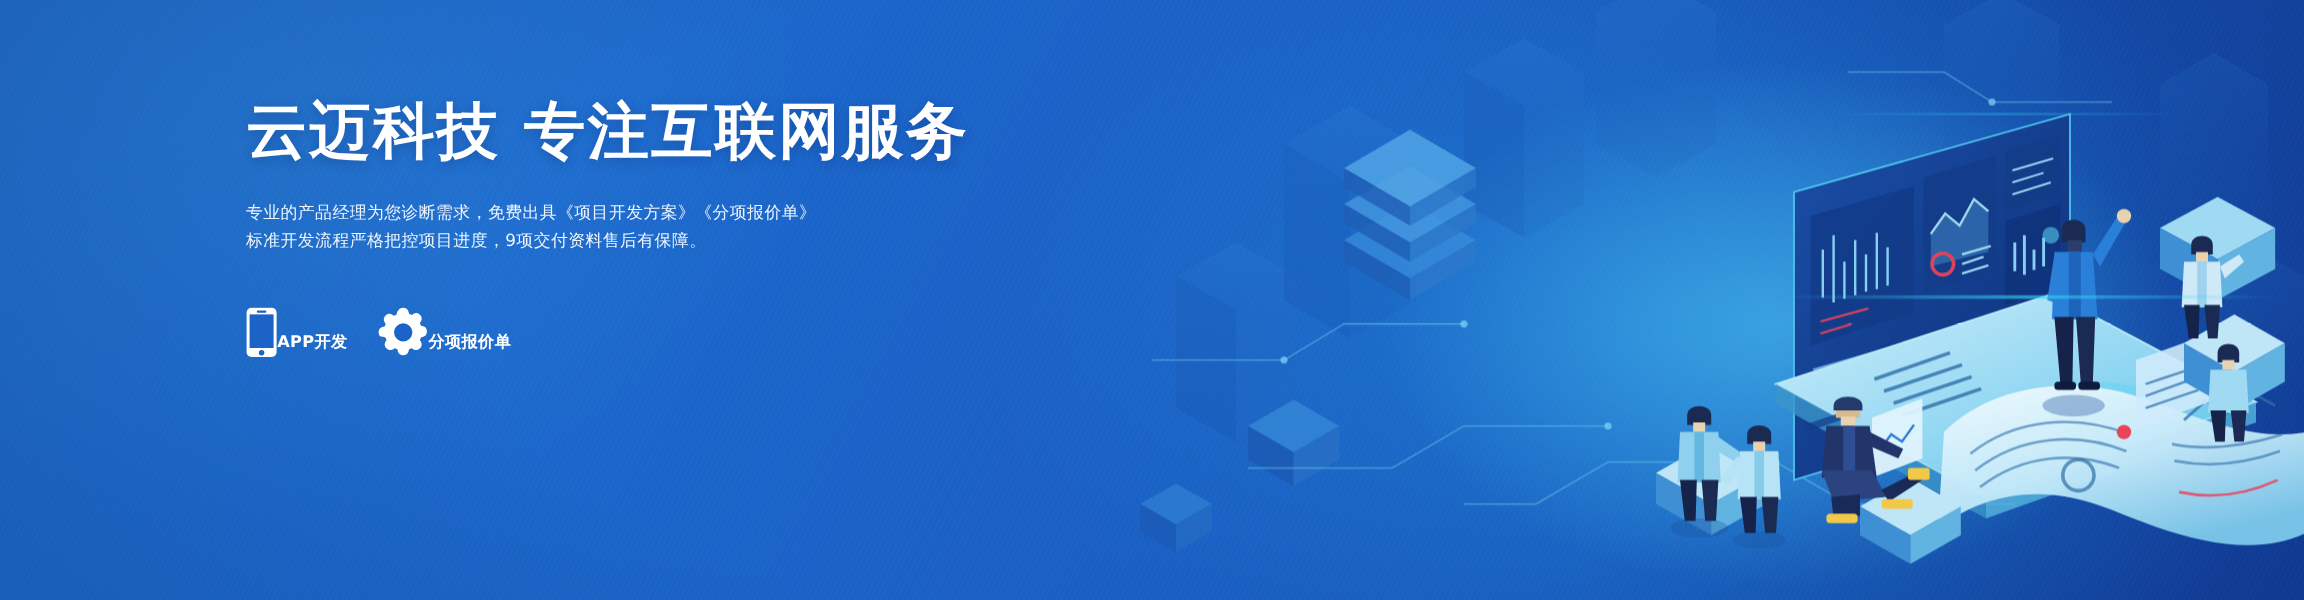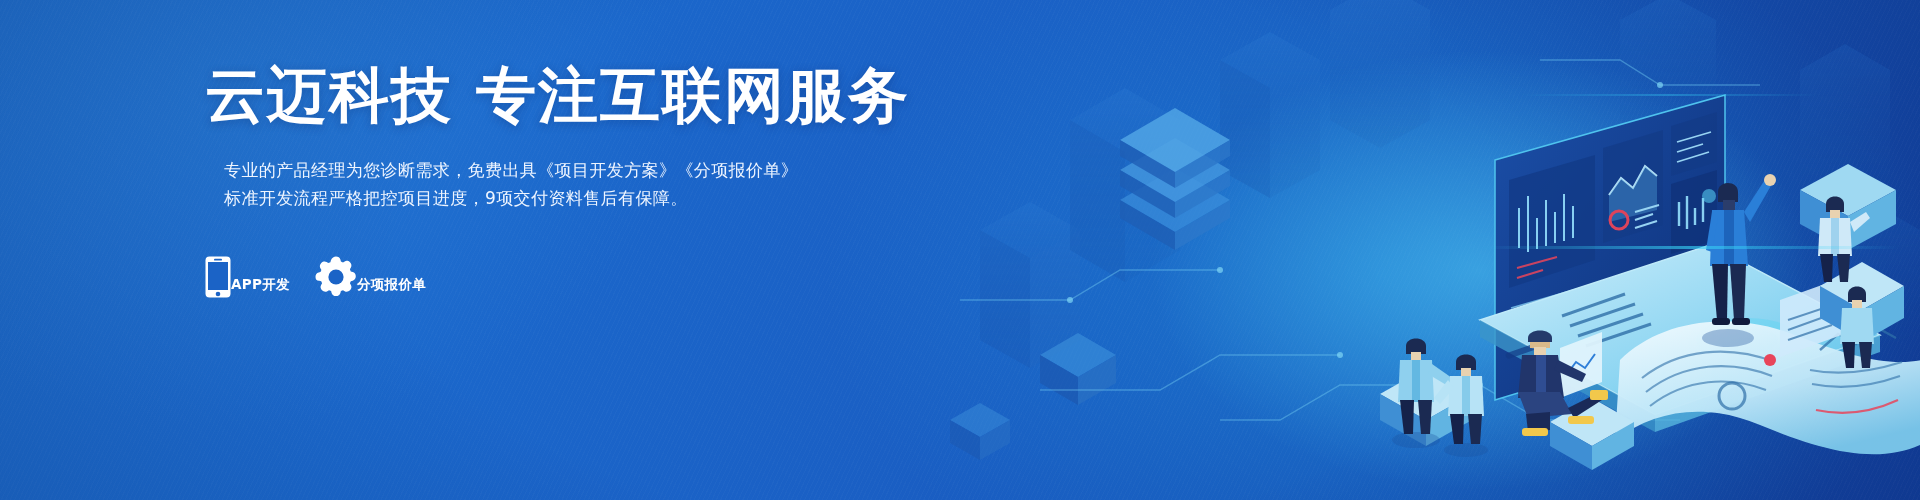--- a/index.html
+++ b/index.html
@@ -31,36 +31,36 @@
 
   
   #content {
     position:absolute;
     left:205px; top:62px;
     width:780px;
     z-index:20;
   }
   #title {
     font-family:"DejaVu Sans","Liberation Sans",sans-serif;
-    font-size:60px;
+    font-size:51px;
     font-weight:bold;
     color:#ffffff;
     letter-spacing:2px;
     line-height:1.12;
     white-space:nowrap;
     text-shadow:0 2px 10px rgba(0,25,80,0.25);
+    margin-top:20px;
   }
   .sub-line {
     font-family:"DejaVu Sans","Liberation Sans",sans-serif;
-    font-size:17px;
+    font-size:14px;
     color:#eef5ff;
     line-height:1.62;
     letter-spacing:0.4px;
     white-space:nowrap;
-    margin-left:19px;
   }
   #subtitle { margin-top:28px; }
 
   
   #services {
     display:flex;
     align-items:flex-start;
     margin-top:42px;
     gap:32px;
   }

